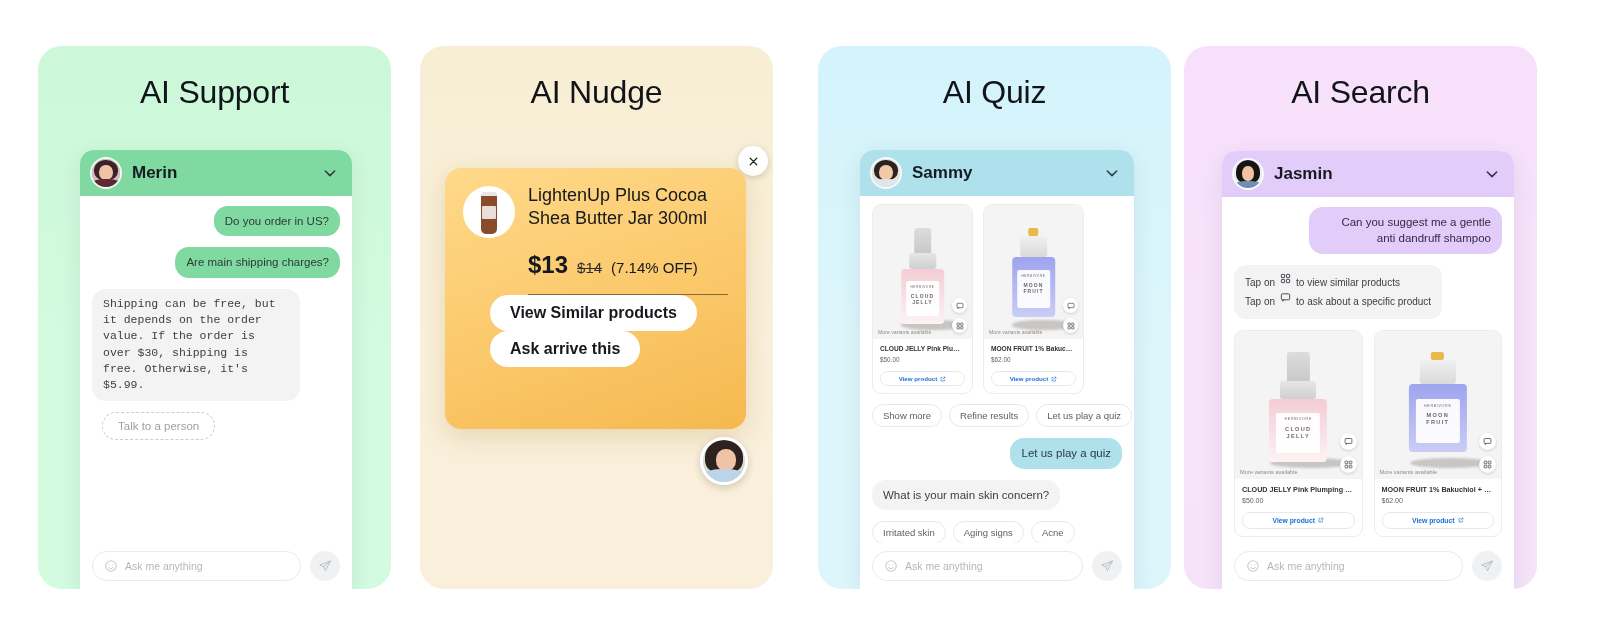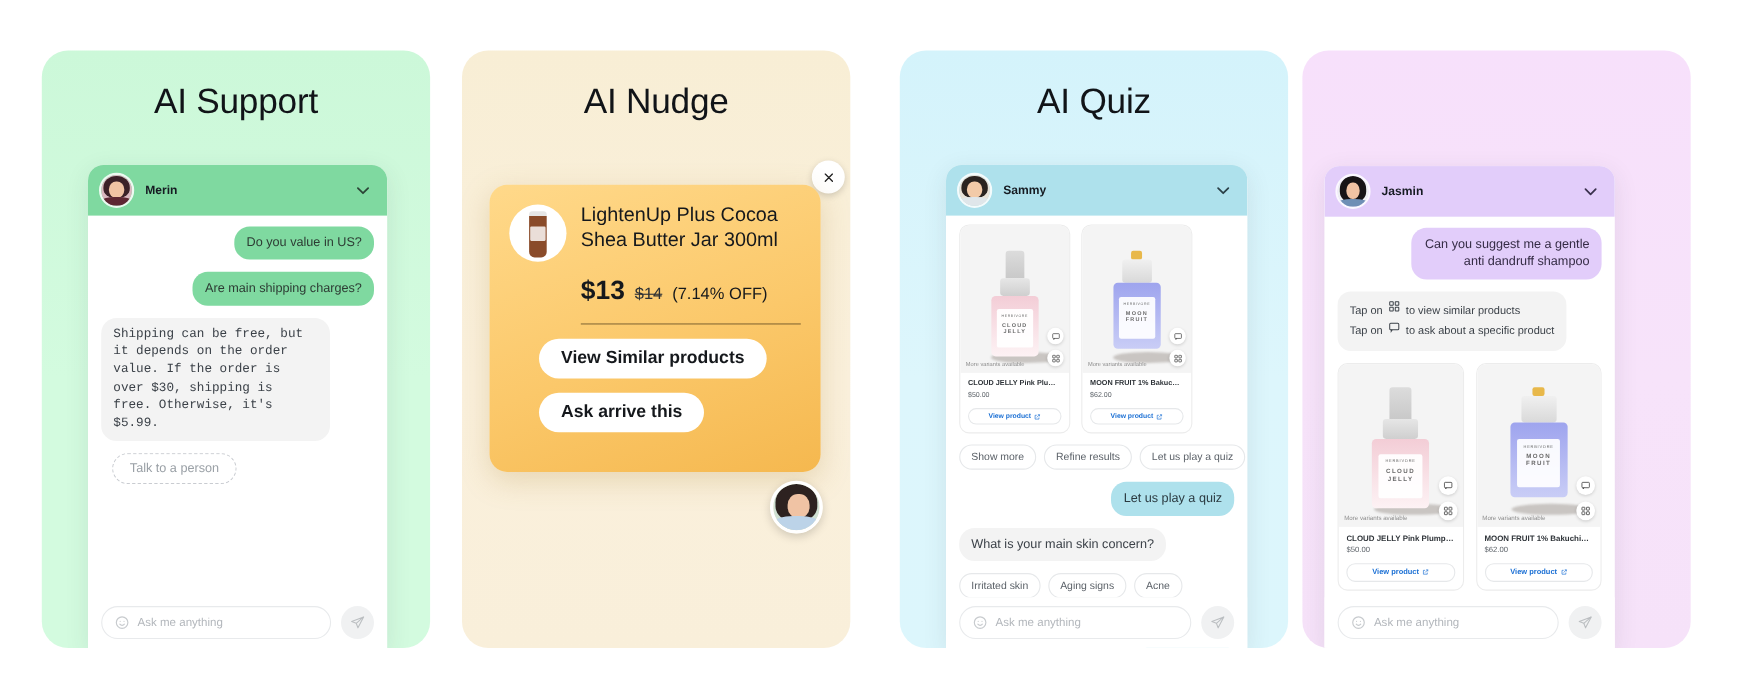--- a/index.html
+++ b/index.html
@@ -38,21 +38,21 @@
   }
   .wg-header {
     height: 46px; display: flex; align-items: center;
     padding: 0 14px 0 10px; gap: 10px;
   }
   .wg-avatar {
     width: 32px; height: 32px; border-radius: 50%;
     flex: 0 0 32px; border: 2px solid rgba(255,255,255,.85);
     overflow: hidden; position: relative;
   }
-  .wg-name { flex: 1 1 auto; font-size: 11px; font-weight: 700; color: #161b22; }
+  .wg-name { flex: 1 1 auto; font-size: 17px; font-weight: 700; color: #161b22; }
   .chev { width: 16px; height: 16px; flex: 0 0 16px; opacity:.85; }
   .chev svg { display:block; width:100%; height:100%; }
 
   .wg-body { position: relative; padding: 10px 12px 0 12px; }
 
   
   .bubble { font-size: 11.5px; line-height: 1.42; color: #3b4148; border-radius: 14px; padding: 7px 11px; display: inline-block; max-width: 78%; }
   .row { display: flex; margin-bottom: 11px; }
   .row.right { justify-content: flex-end; }
   .row.left  { justify-content: flex-start; }
@@ -146,21 +146,21 @@
   .nudge-title { font-size: 18px; line-height: 1.3; font-weight: 400; color:#15181c; }
   .nudge-price-row { margin-top: 13px; display:flex; align-items: baseline; gap: 9px; padding-left: 65px; }
   .np-now { font-size: 24px; font-weight: 700; color:#15181c; }
   .np-was { font-size: 15px; color:#2d3136; text-decoration: line-through; }
   .np-off { font-size: 15px; color:#15181c; }
   .nudge-rule { margin: 15px 0 0 65px; height: 1px; background: rgba(40,30,10,.55); }
   .nudge-btn {
     background:#fff; border-radius: 22px; height: 36px;
     display:flex; align-items:center; padding: 0 20px;
     font-size: 16px; font-weight: 700; color:#15181c;
-    width: fit-content; margin-top: 13px; margin-left: 27px;
+    width: fit-content; margin-left: 27px;
   }
   .nudge-close {
     position:absolute; right: 5px; top: 100px; width: 30px; height:30px;
     border-radius:50%; background:#fff; box-shadow: 0 2px 7px rgba(0,0,0,.17);
     display:flex; align-items:center; justify-content:center;
   }
   .nudge-close svg { width: 13px; height:13px; }
   .nudge-agent {
     position:absolute; left: 280px; top: 391px; width: 48px; height: 48px;
     border-radius:50%; overflow:hidden; border: 3px solid #fff;
@@ -197,21 +197,21 @@
         <div class="wg-name">Merin</div>
         <span class="chev">
           <svg viewBox="0 0 24 24" fill="none" stroke="#1d2b24" stroke-width="2.4" stroke-linecap="round" stroke-linejoin="round">
               <polyline points="5,9 12,16 19,9"></polyline>
             </svg>
         </span>
       </div>
 
       <div class="wg-body">
         <div class="row right">
-          <div class="bubble b-out-green">Do you value in US?</div>
+          <div class="bubble b-out-green">Do you order in US?</div>
         </div>
         <div class="row right">
           <div class="bubble b-out-green">Are main shipping charges?</div>
         </div>
         <div class="row left">
           <div class="bubble b-in" style="max-width:84%;font-family:Liberation Mono, monospace;">Shipping can be free, but it depends on the order value. If the order is over $30, shipping is free. Otherwise, it's $5.99.</div>
         </div>
         <div class="row left" style="padding-left:10px;">
           <span class="ghost-btn">Talk to a person</span>
         </div>
@@ -434,22 +434,23 @@
           <svg viewBox="0 0 24 24" fill="none" stroke="#7c8287" stroke-width="1.7" stroke-linejoin="round">
               <path d="M21.5 3.2 2.9 10.4l7.1 2.7 2.7 7.1z"></path>
               <path d="M10 13.1 21.5 3.2"></path>
             </svg>
         </div>
       </div>
     </div>
   </div>
 
   <div class="panel" id="panel-search">
-
-    <div class="widget" style="left:20px; top:105px; width:264px; height:438px;">
+    <div class="panel-title">AI Search</div>
+
+    <div class="widget" style="left:38px; top:105px; width:292px; height:438px;">
       <div class="wg-header" style="background:#e2cdfa;">
         <div class="wg-avatar">
           <div class="face">
             <div class="bg" style="background:#eef0f2"></div>
             <div class="hair" style="background:#171416;left:6%;right:6%;top:0;height:86%"></div>
             <div class="skin" style="left:28%;right:28%;top:20%;height:54%"></div>
             <div class="cloth" style="background:#6f8fb5;height:26%"></div>
           </div>
         </div>
         <div class="wg-name">Jasmin</div>

